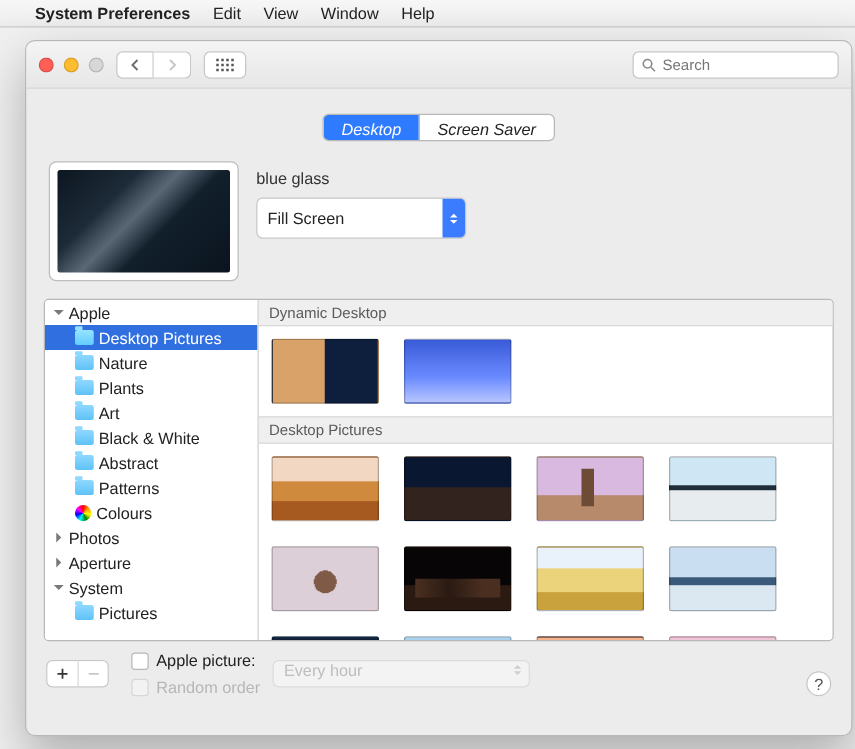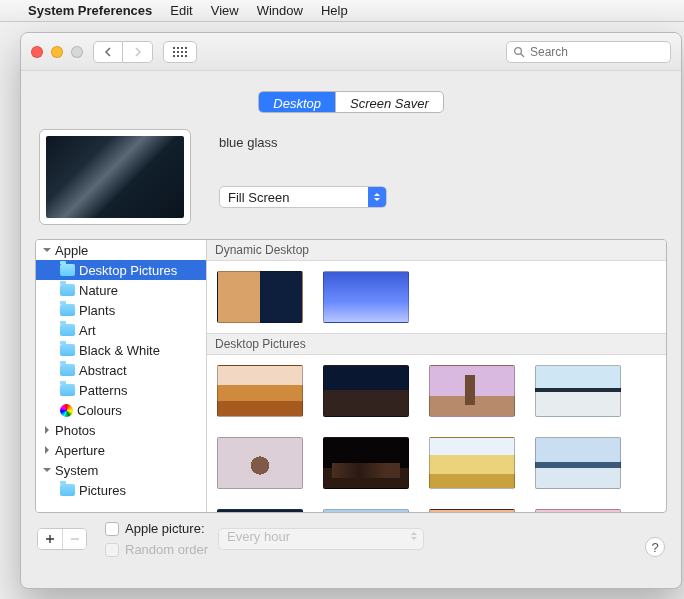--- a/index.html
+++ b/index.html
@@ -33,26 +33,26 @@
   .content { position:absolute; top:38px; left:0; right:0; bottom:0; padding:14px;}
 
   
   .seg { display:flex; justify-content:center; margin-top:6px; margin-bottom:16px;}
   .segwrap { display:flex; border:1px solid #b8b8b8; border-radius:5px; overflow:hidden; background:#fff; height:22px;}
   .segbtn { padding:2px 14px 0; font-size:13px; display:flex; align-items:center;font-style:italic;}
   .segbtn.active { background:#2f7bff; color:#fff;}
   .segbtn + .segbtn { border-left:1px solid #b8b8b8;}
 
   
-  .toprow { display:flex; gap:28px; padding:0 4px 14px;}
+  .toprow { display:flex; gap:14px; padding:0 4px 14px;}
   .preview-frame { width:152px; height:96px; border:1px solid #bdbdbd; border-radius:6px; background:#fff; padding:6px;}
   .preview-img { width:100%; height:100%; border-radius:2px; background:linear-gradient(135deg,#0c1620 0%,#1d2b38 30%,#5a6876 45%,#12202c 60%,#0a141e 100%);}
   .toprow-right { flex:1; display:flex; flex-direction:column; gap:8px; padding-top:6px;}
   .wp-name { font-size:13px; color:#333;}
-  .select { position:relative; width:168px; height:22px; background:#fff; border:1px solid #c7c7c7; border-radius:5px; display:flex; align-items:center; padding-left:8px; font-size:13px; color:#222;margin-top:28px;}
+  .select { position:relative; width:168px; height:33px; background:#fff; border:1px solid #c7c7c7; border-radius:5px; display:flex; align-items:center; padding-left:8px; font-size:13px; color:#222;}
   .select .arrows { position:absolute; right:0; top:0; bottom:0; width:18px; background:#3b7cff; border-radius:0 4px 4px 0; display:flex; flex-direction:column; align-items:center; justify-content:center; gap:0px;}
   .select .arrows::before{content:"";border:3px solid transparent;border-bottom-color:#fff;margin-bottom:1px;}
   .select .arrows::after{content:"";border:3px solid transparent;border-top-color:#fff;margin-top:1px;}
 
   
   .split { display:flex; border:1px solid #b8b8b8; border-radius:4px; overflow:hidden; height:274px; background:#fff;}
   .tree { width:171px; background:#fff; border-right:1px solid #d0d0d0; overflow:auto; font-size:13px;}
   .tree-row { display:flex; align-items:center; height:20px; padding-left:6px; gap:4px; white-space:nowrap;}
   .tree-row.depth1{padding-left:24px;}
   .tree-row.selected{background:#2f6fe0; color:#fff;}

